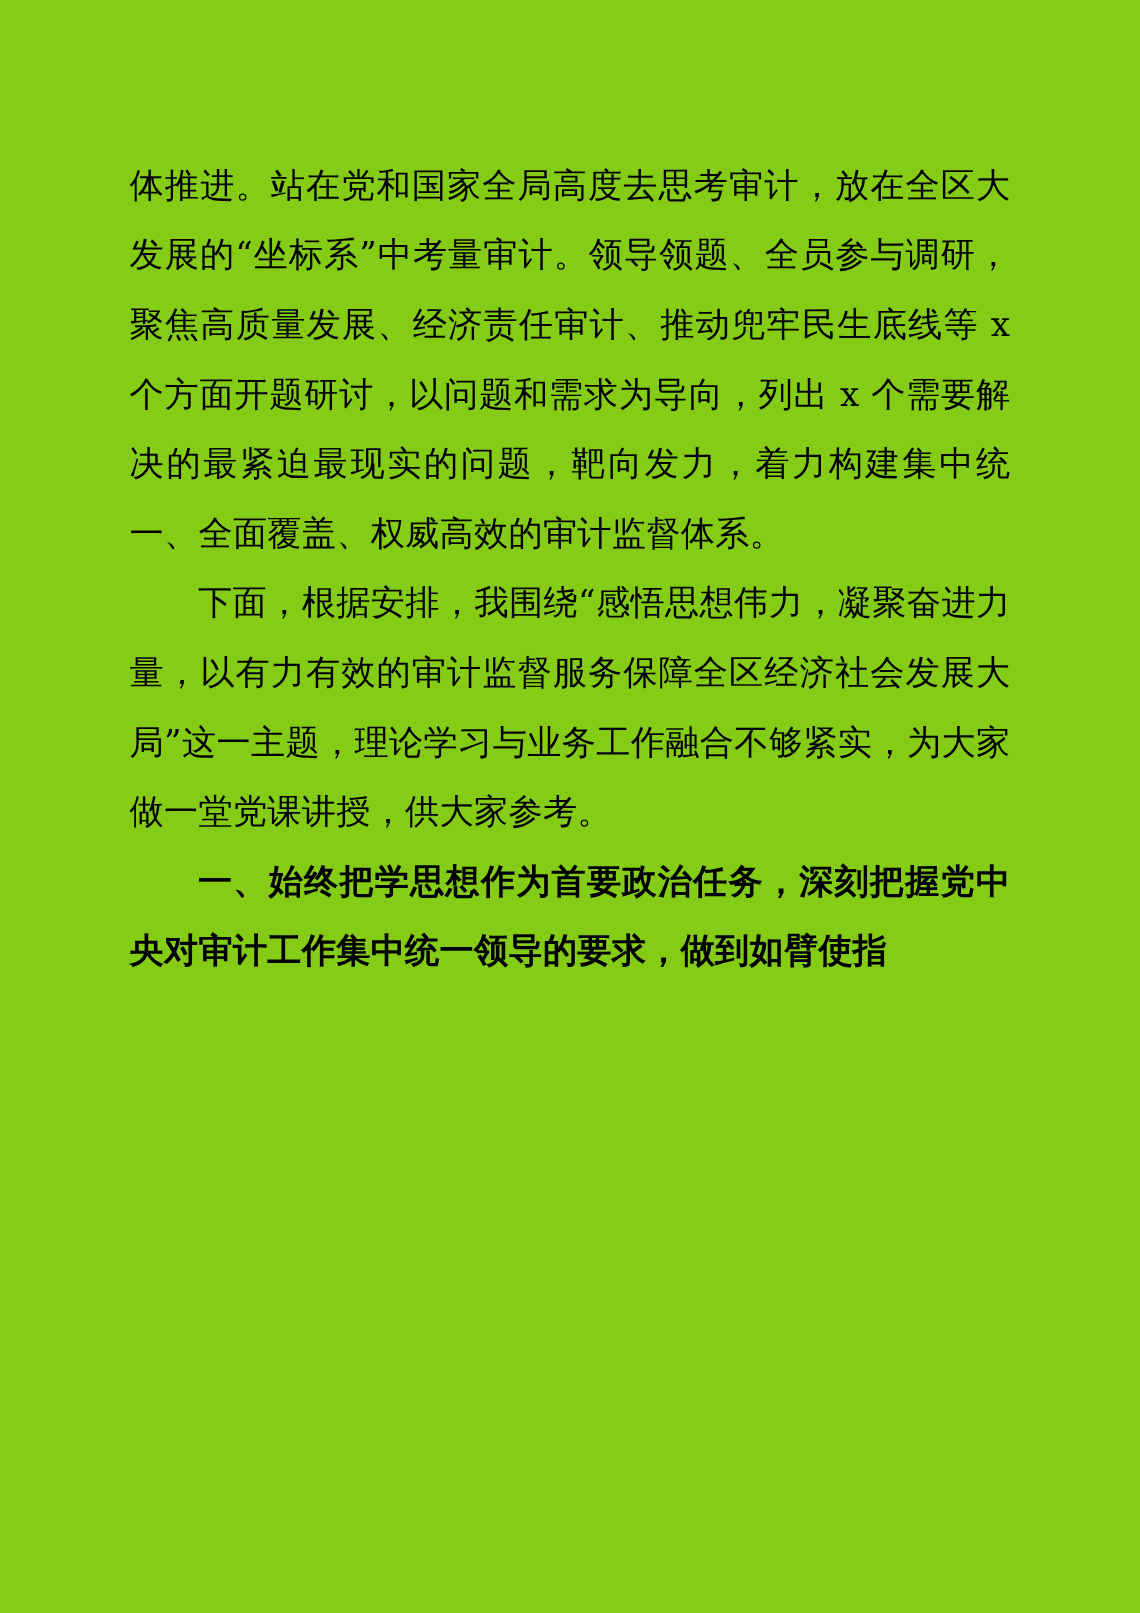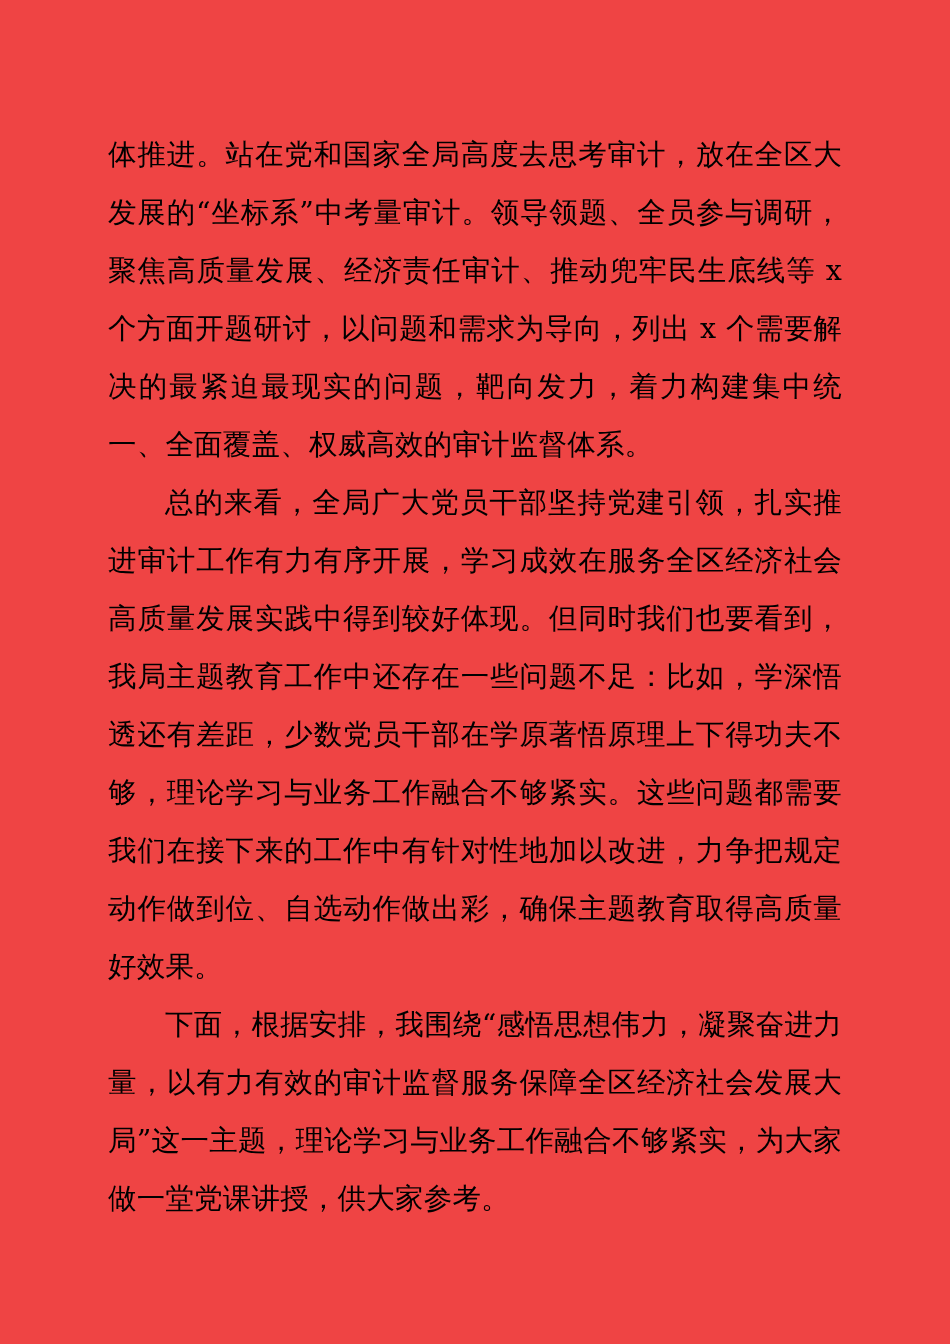--- a/index.html
+++ b/index.html
@@ -12,21 +12,21 @@
     height: 1344px;
     font-family: "DejaVu Serif", "Liberation Serif", serif;
     color: #000000;
     overflow: hidden;
   }
   .page {
     box-sizing: border-box;
     width: 950px;
     height: 1344px;
     padding: 126px 108px 40px 108px;
-    background: #ef4444;
+    background: #84cc16;
   }
   .doc-body {
     width: 100%;
   }
   p.para {
     margin: 0 0 0 0;
     font-size: 28.5px;
     line-height: 58px;
     text-align: justify;
     text-justify: inter-ideograph;
@@ -50,19 +50,19 @@
   }
 </style>
 </head>
 <body>
 
 <div class="page">
   <div class="doc-body">
 
     <p class="para">体推进。站在党和国家全局高度去思考审计，放在全区大发展的“坐标系”中考量审计。领导领题、全员参与调研，聚焦高质量发展、经济责任审计、推动兜牢民生底线等 x 个方面开题研讨，以问题和需求为导向，列出 x 个需要解决的最紧迫最现实的问题，靶向发力，着力构建集中统一、全面覆盖、权威高效的审计监督体系。</p>
 
-    <p class="para indent">总的来看，全局广大党员干部坚持党建引领，扎实推进审计工作有力有序开展，学习成效在服务全区经济社会高质量发展实践中得到较好体现。但同时我们也要看到，我局主题教育工作中还存在一些问题不足：比如，学深悟透还有差距，少数党员干部在学原著悟原理上下得功夫不够，理论学习与业务工作融合不够紧实。这些问题都需要我们在接下来的工作中有针对性地加以改进，力争把规定动作做到位、自选动作做出彩，确保主题教育取得高质量好效果。</p>
 
     <p class="para indent">下面，根据安排，我围绕“感悟思想伟力，凝聚奋进力量，以有力有效的审计监督服务保障全区经济社会发展大局”这一主题，理论学习与业务工作融合不够紧实，为大家做一堂党课讲授，供大家参考。</p>
 
+    <p class="heading">一、始终把学思想作为首要政治任务，深刻把握党中央对审计工作集中统一领导的要求，做到如臂使指</p>
 
   </div>
 </div>
 
 </body></html>

